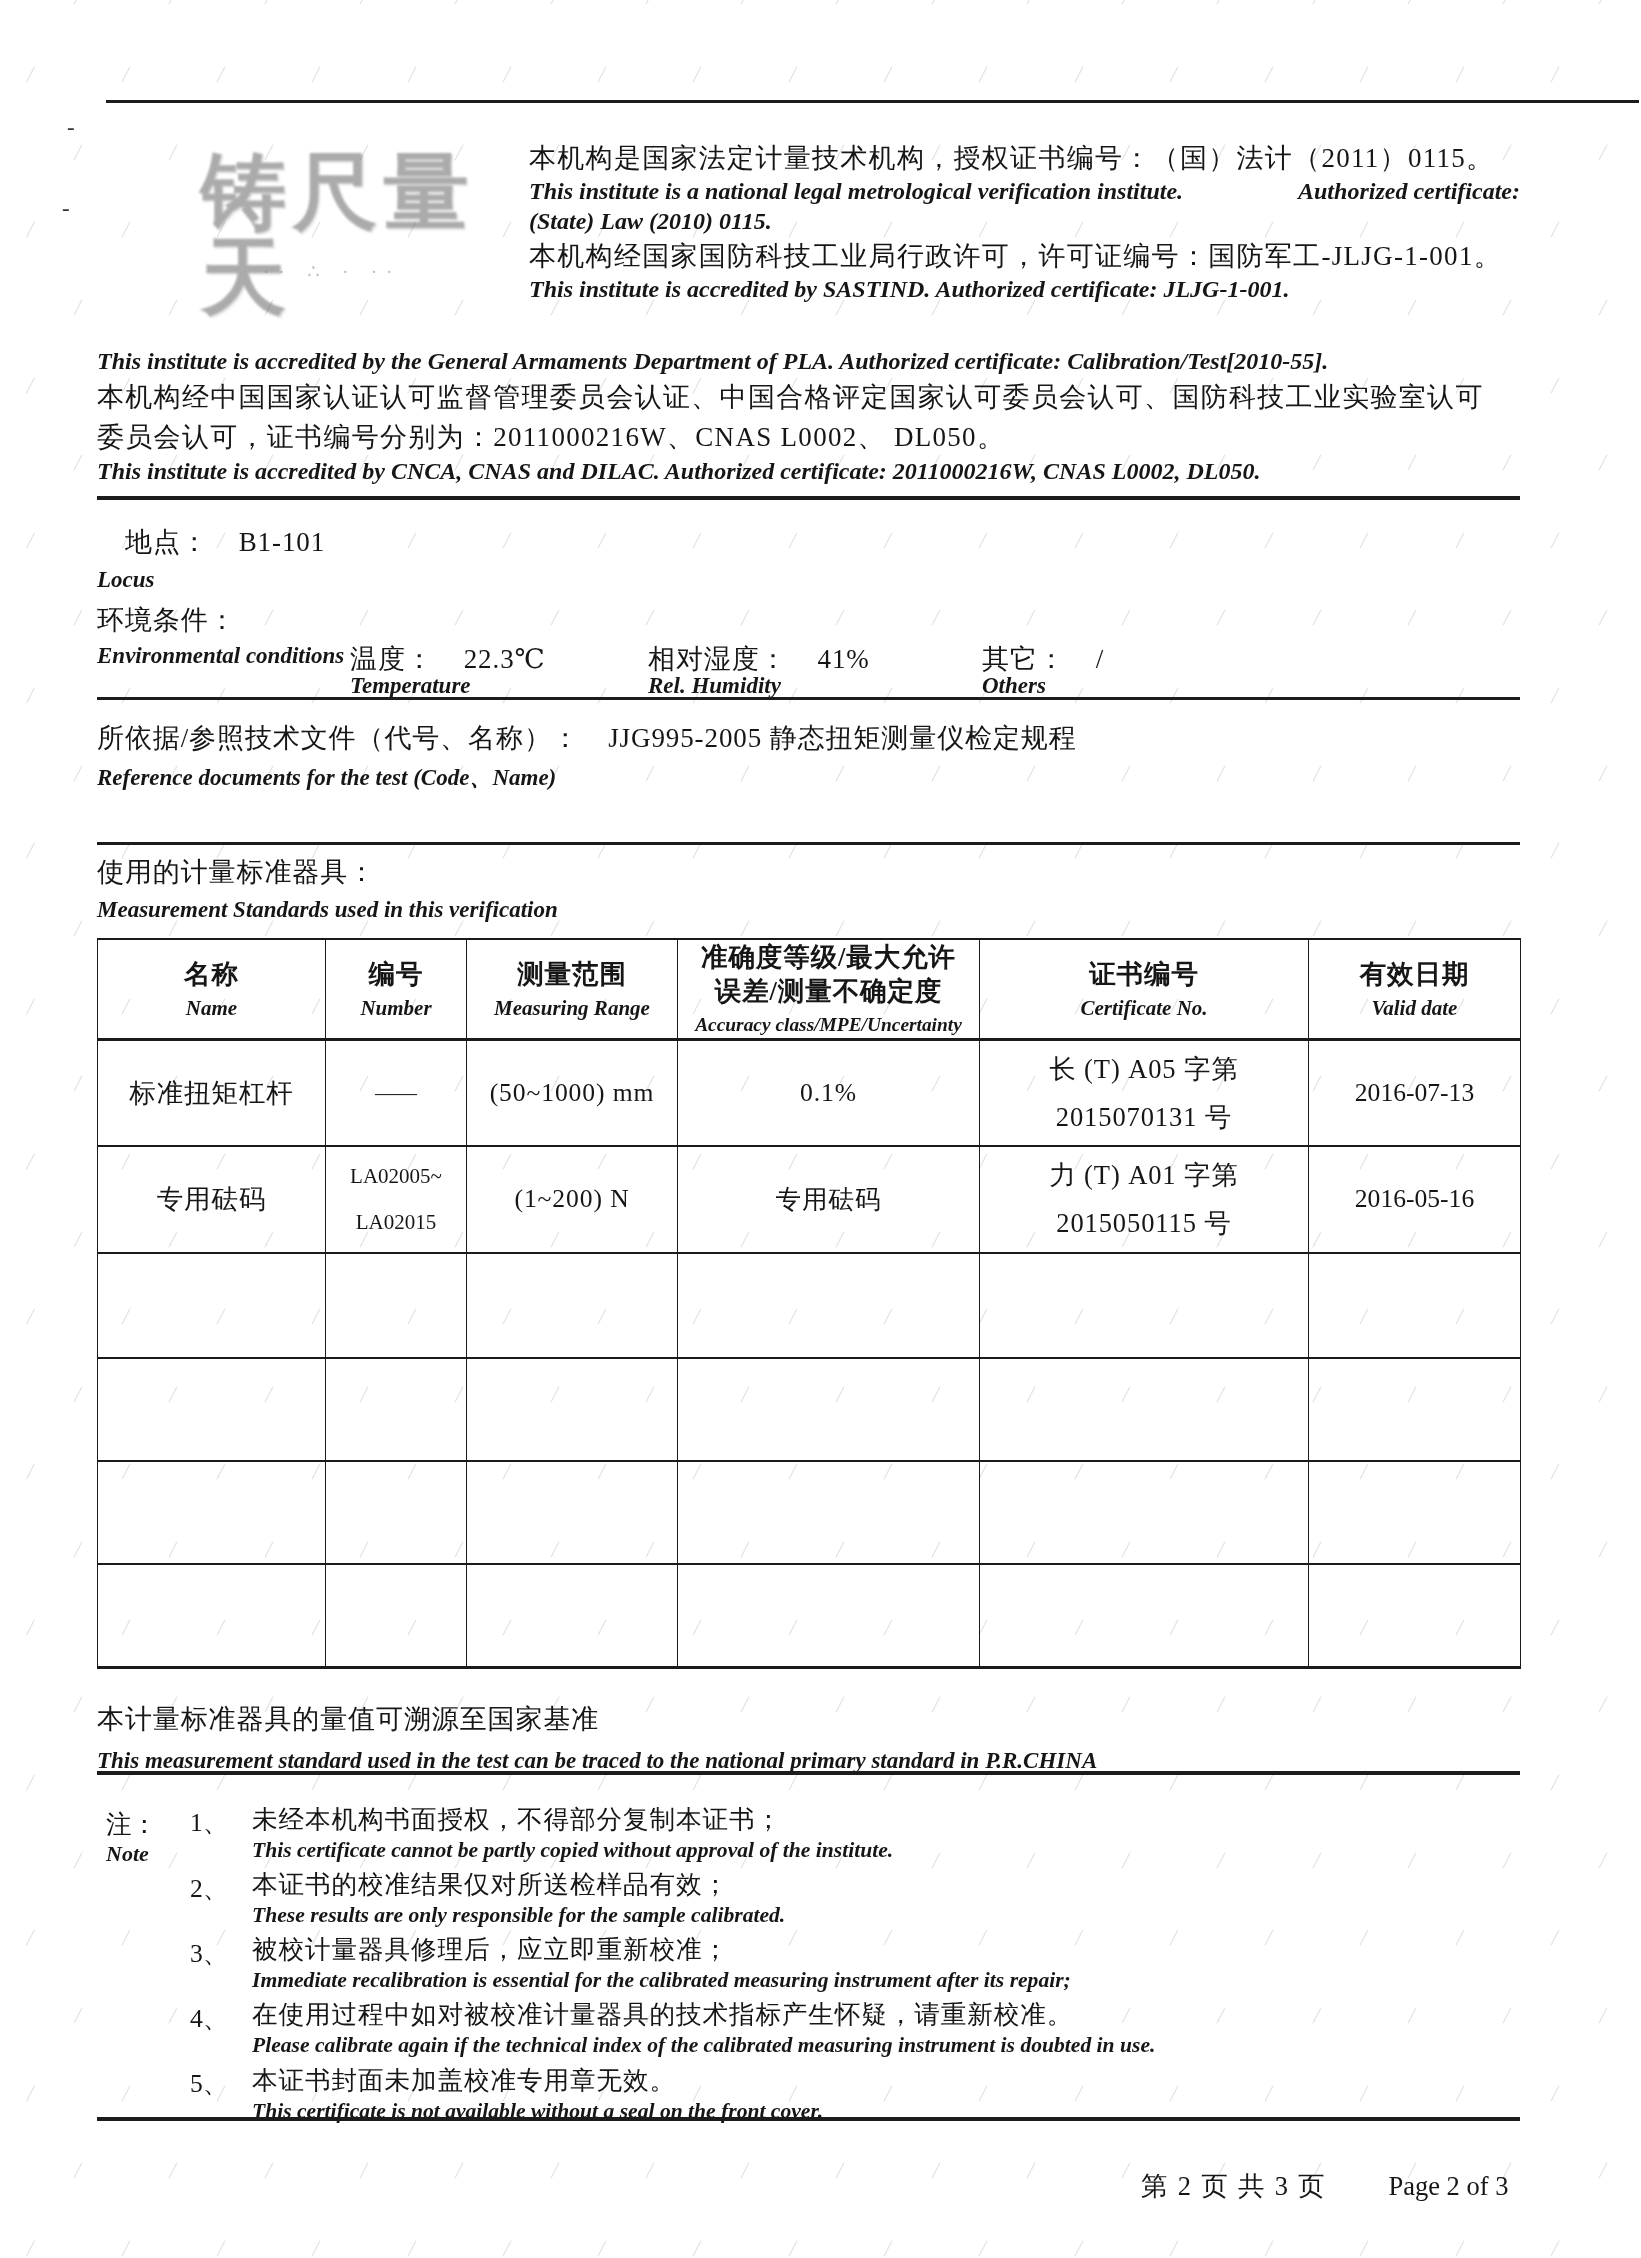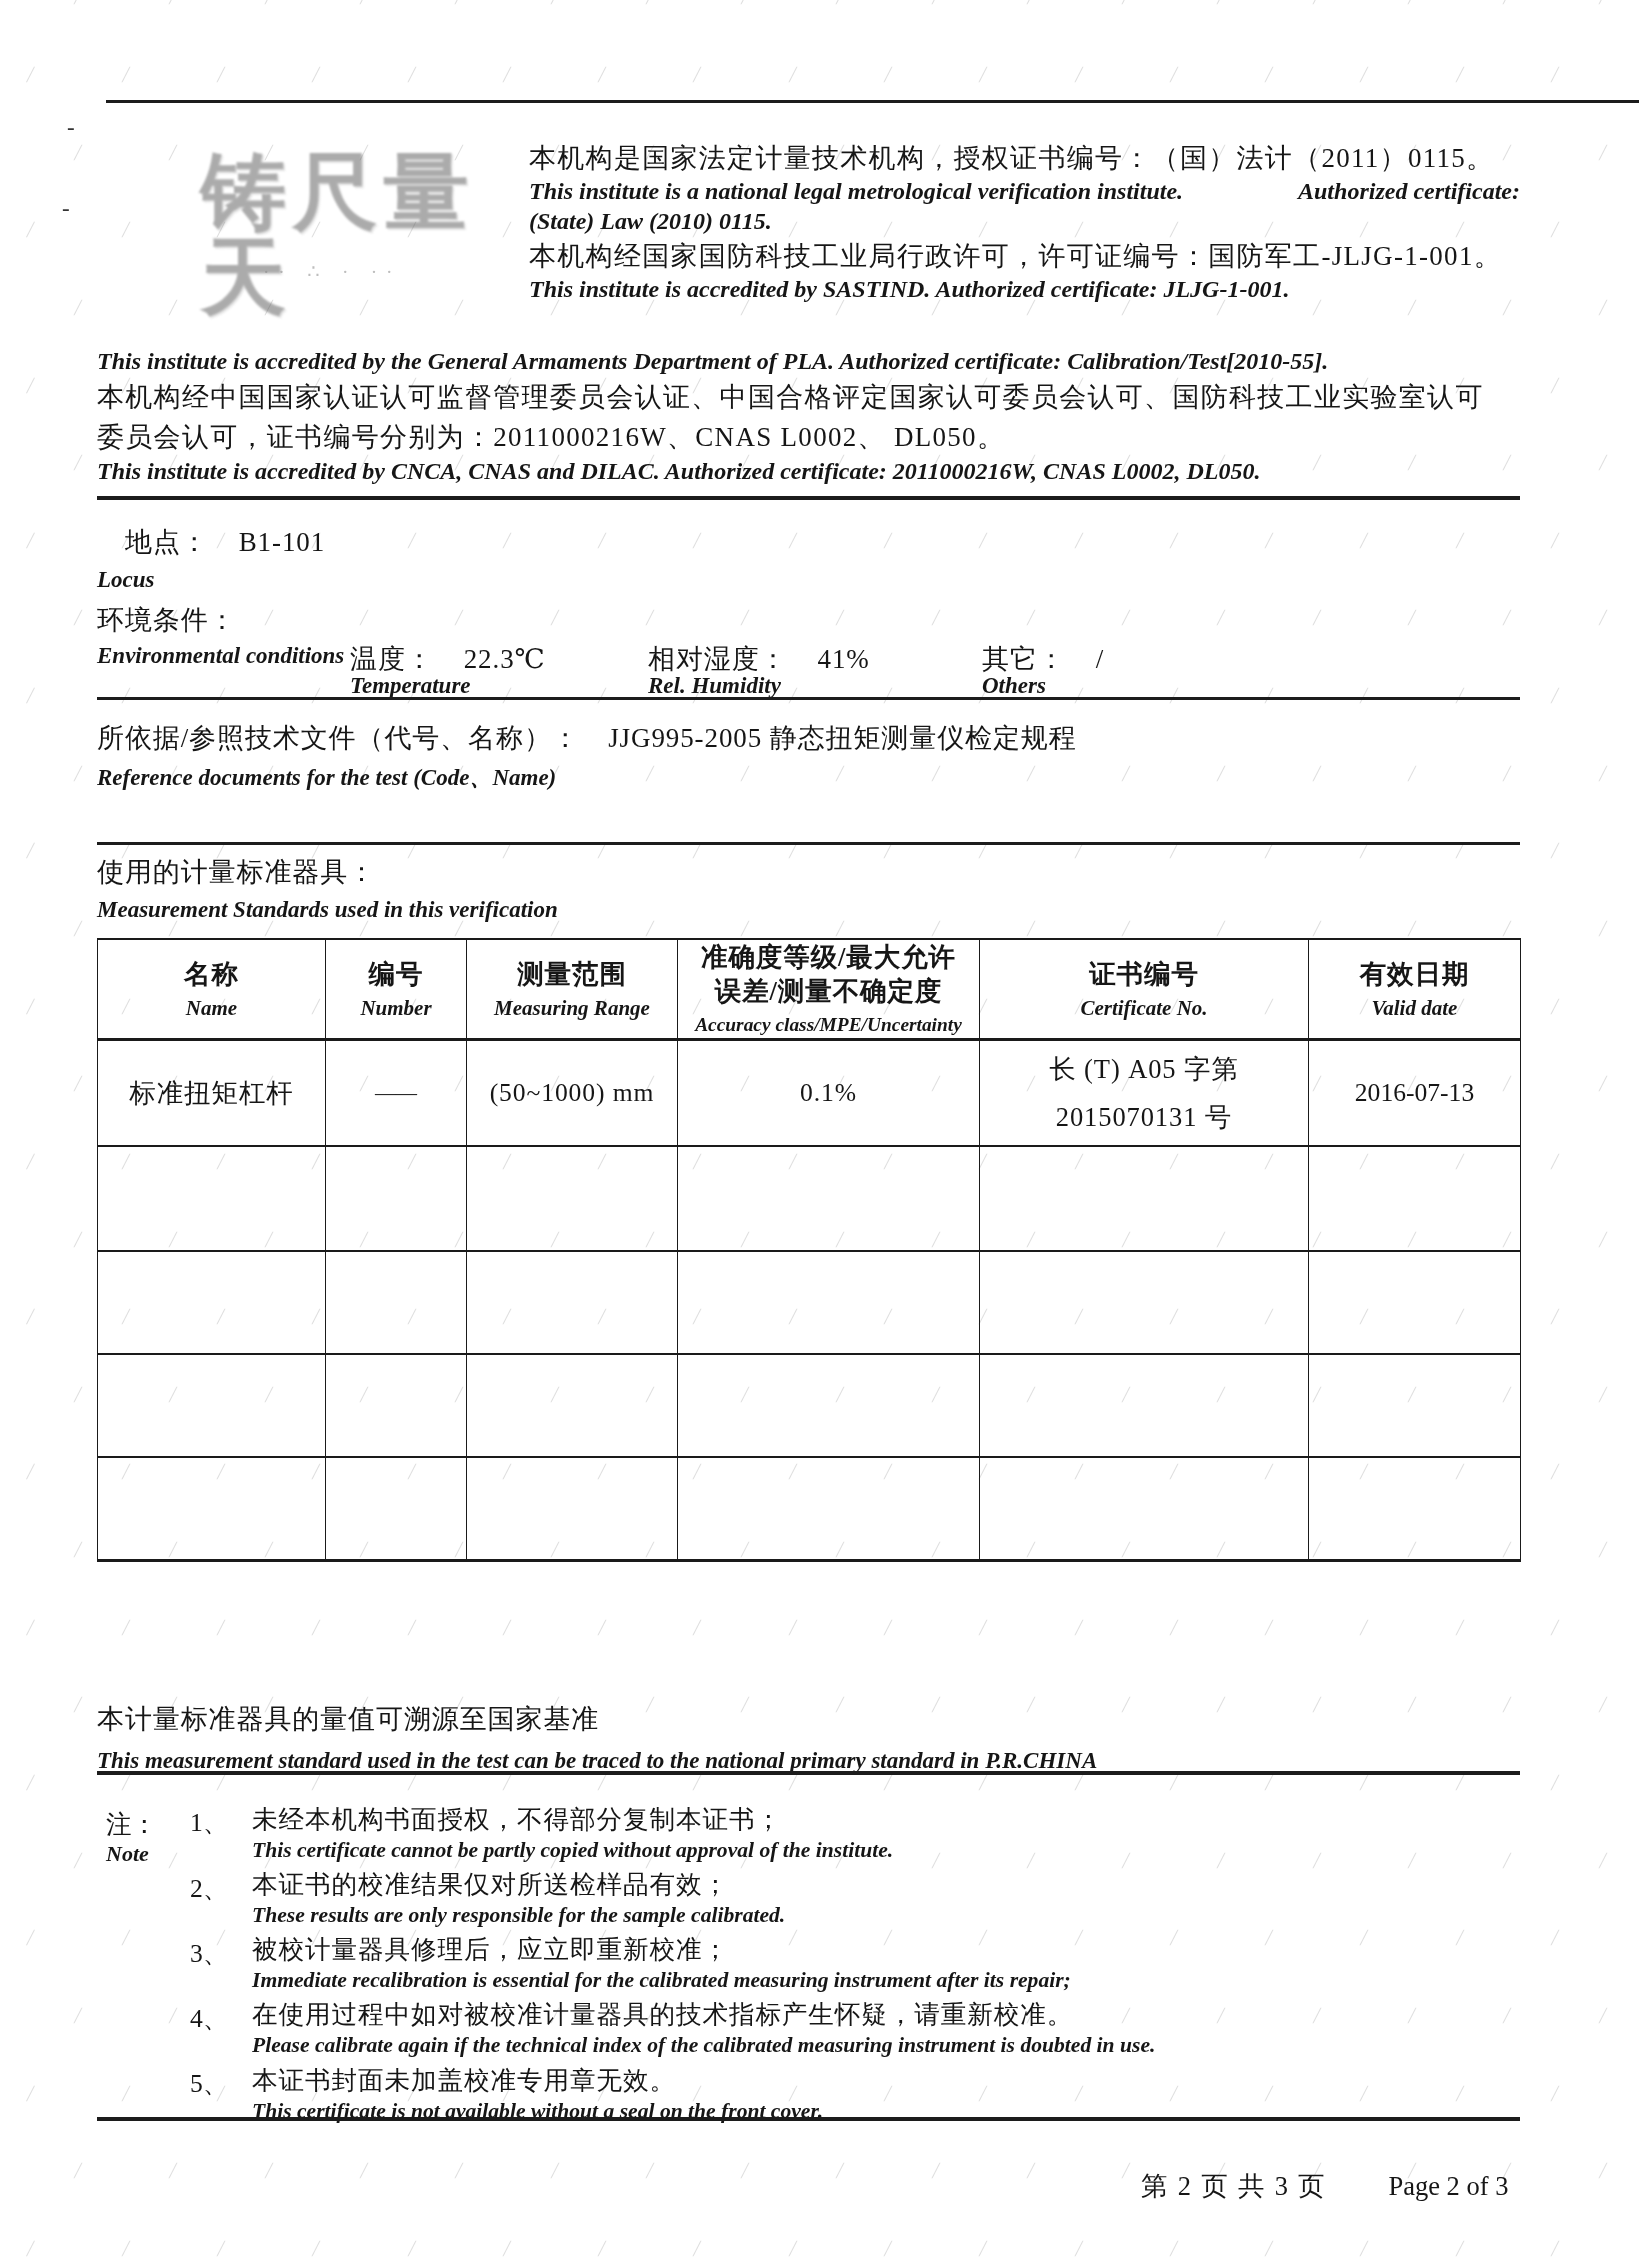--- a/index.html
+++ b/index.html
@@ -716,20 +716,42 @@
               <div>0.1%</div>
             </td>
             <td class="cell c5">
               <div>长 (T) A05 字第</div>
               <div>2015070131 号</div>
             </td>
             <td class="cell c6">
               <div>2016-07-13</div>
             </td>
           </tr>
+          <tr style="height: 107px;">
+            <td class="cell c1">
+              <div>专用砝码</div>
+            </td>
+            <td class="cell c2">
+              <div>LA02005~</div>
+              <div>LA02015</div>
+            </td>
+            <td class="cell c3">
+              <div>(1~200) N</div>
+            </td>
+            <td class="cell c4">
+              <div>专用砝码</div>
+            </td>
+            <td class="cell c5">
+              <div>力 (T) A01 字第</div>
+              <div>2015050115 号</div>
+            </td>
+            <td class="cell c6">
+              <div>2016-05-16</div>
+            </td>
+          </tr>
           <tr style="height: 105px;">
             <td class="cell c1"></td>
             <td class="cell c2"></td>
             <td class="cell c3"></td>
             <td class="cell c4"></td>
             <td class="cell c5"></td>
             <td class="cell c6"></td>
           </tr>
           <tr style="height: 103px;">
             <td class="cell c1"></td>

